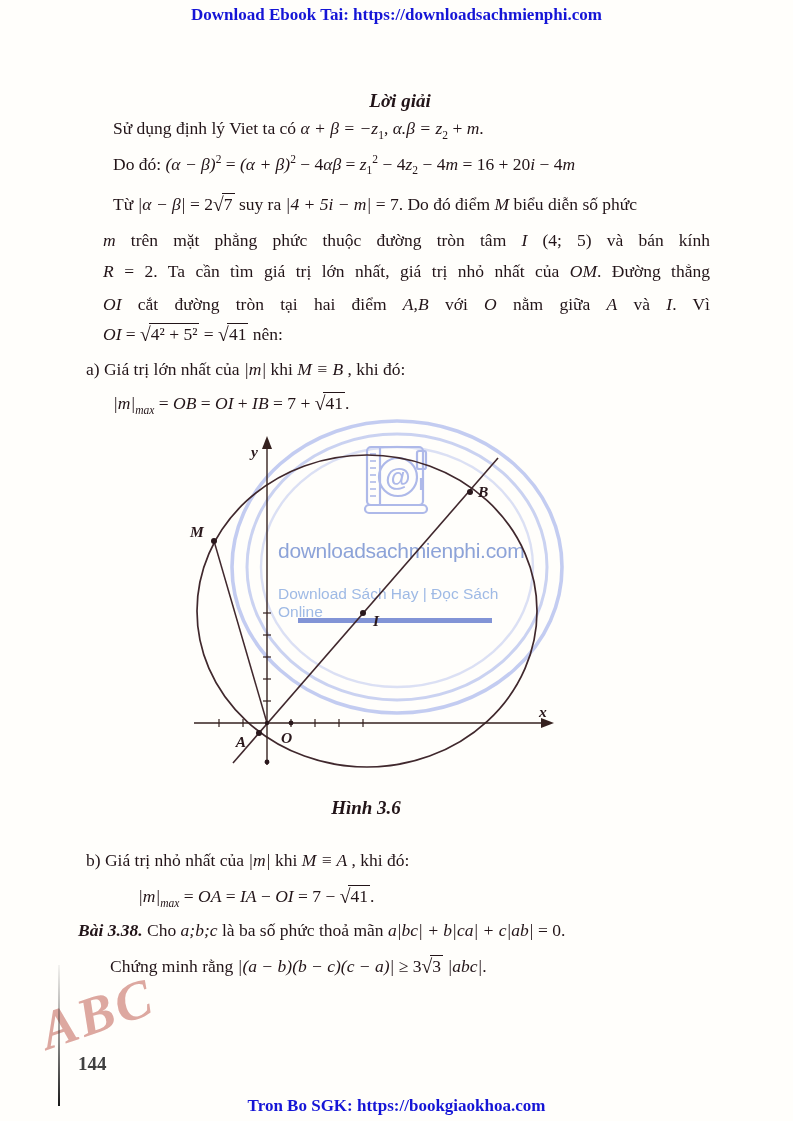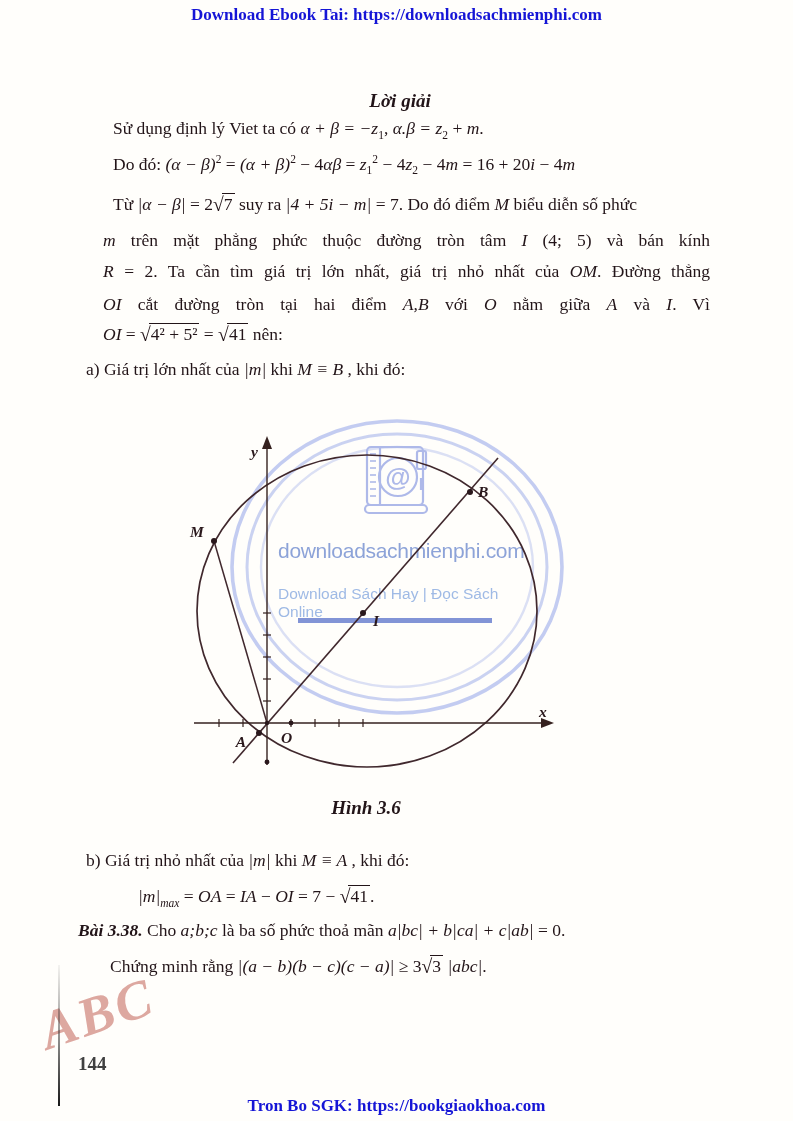--- a/index.html
+++ b/index.html
@@ -50,20 +50,21 @@
   <div class="abs title">Lời giải</div>
 
   <div class="abs ln" style="left:113px;top:118px;"><span class="n">Sử dụng định lý Viet ta có  </span><span class="i">α + β = −z</span><span class="s">1</span><span class="n">, </span><span class="i">α.β = z</span><span class="s">2</span><span class="n"> + </span><span class="i">m</span><span class="n">.</span></div>
   <div class="abs ln" style="left:113px;top:152px;"><span class="n">Do đó: </span><span class="i">(α − β)</span><span class="p">2</span><span class="n"> = </span><span class="i">(α + β)</span><span class="p">2</span><span class="n"> − 4</span><span class="i">αβ</span><span class="n"> = </span><span class="i">z</span><span class="s">1</span><span class="p">2</span><span class="n"> − 4</span><span class="i">z</span><span class="s">2</span><span class="n"> − 4</span><span class="i">m</span><span class="n"> = 16 + 20</span><span class="i">i</span><span class="n"> − 4</span><span class="i">m</span></div>
   <div class="abs ln" style="left:113px;top:192px;text-align:right;"><span class="n">Từ </span><span class="i">|α − β|</span><span class="n"> = 2</span><span class="q"><span class="rad">7</span></span><span class="n"> suy ra </span><span class="i">|4 + 5i − m|</span><span class="n"> = 7. Do đó điểm </span><span class="i">M</span><span class="n"> biểu diễn số phức</span></div>
   <div class="abs ln just" style="left:103px;top:230px;width:607px;"><span class="i">m</span><span class="n"> trên mặt phẳng phức thuộc đường tròn tâm </span><span class="i">I</span><span class="n"> (4; 5) và bán kính</span></div>
   <div class="abs ln just" style="left:103px;top:261px;width:607px;"><span class="i">R</span><span class="n"> = 2. Ta cần tìm giá trị lớn nhất, giá trị nhỏ nhất của </span><span class="i">OM</span><span class="n">. Đường thẳng</span></div>
   <div class="abs ln just" style="left:103px;top:294px;width:607px;"><span class="i">OI</span><span class="n"> cắt đường tròn tại hai điểm </span><span class="i">A,B</span><span class="n"> với </span><span class="i">O</span><span class="n"> nằm giữa </span><span class="i">A</span><span class="n"> và </span><span class="i">I</span><span class="n">. Vì</span></div>
   <div class="abs ln" style="left:103px;top:322px;"><span class="i">OI</span><span class="n"> = </span><span class="q"><span class="rad">4² + 5²</span></span><span class="n"> = </span><span class="q"><span class="rad">41</span></span><span class="n"> nên:</span></div>
   <div class="abs ln" style="left:86px;top:359px;"><span class="n">a)  Giá trị lớn nhất của </span><span class="i">|m|</span><span class="n"> khi </span><span class="i">M ≡ B</span><span class="n"> , khi đó:</span></div>
+  <div class="abs ln" style="left:113px;top:391px;"><span class="i">|m|</span><span class="si">max</span><span class="n"> = </span><span class="i">OB</span><span class="n"> = </span><span class="i">OI</span><span class="n"> + </span><span class="i">IB</span><span class="n"> = 7 + </span><span class="q"><span class="rad">41</span></span><span class="n">.</span></div>
 
   <div class="abs" id="fig">
 
     <div class="abs wm-site" style="left:133px;top:129px;">downloadsachmienphi.com</div>
     <div class="abs wm-tag" style="left:133px;top:175px;">Download Sách Hay | Đọc Sách Online</div>
     <div class="abs wm-bar" style="left:153px;top:208px;"></div>
 
     <svg width="435" height="385" viewBox="0 0 435 385">
 
       <g stroke="#bdc7ef" fill="none">

